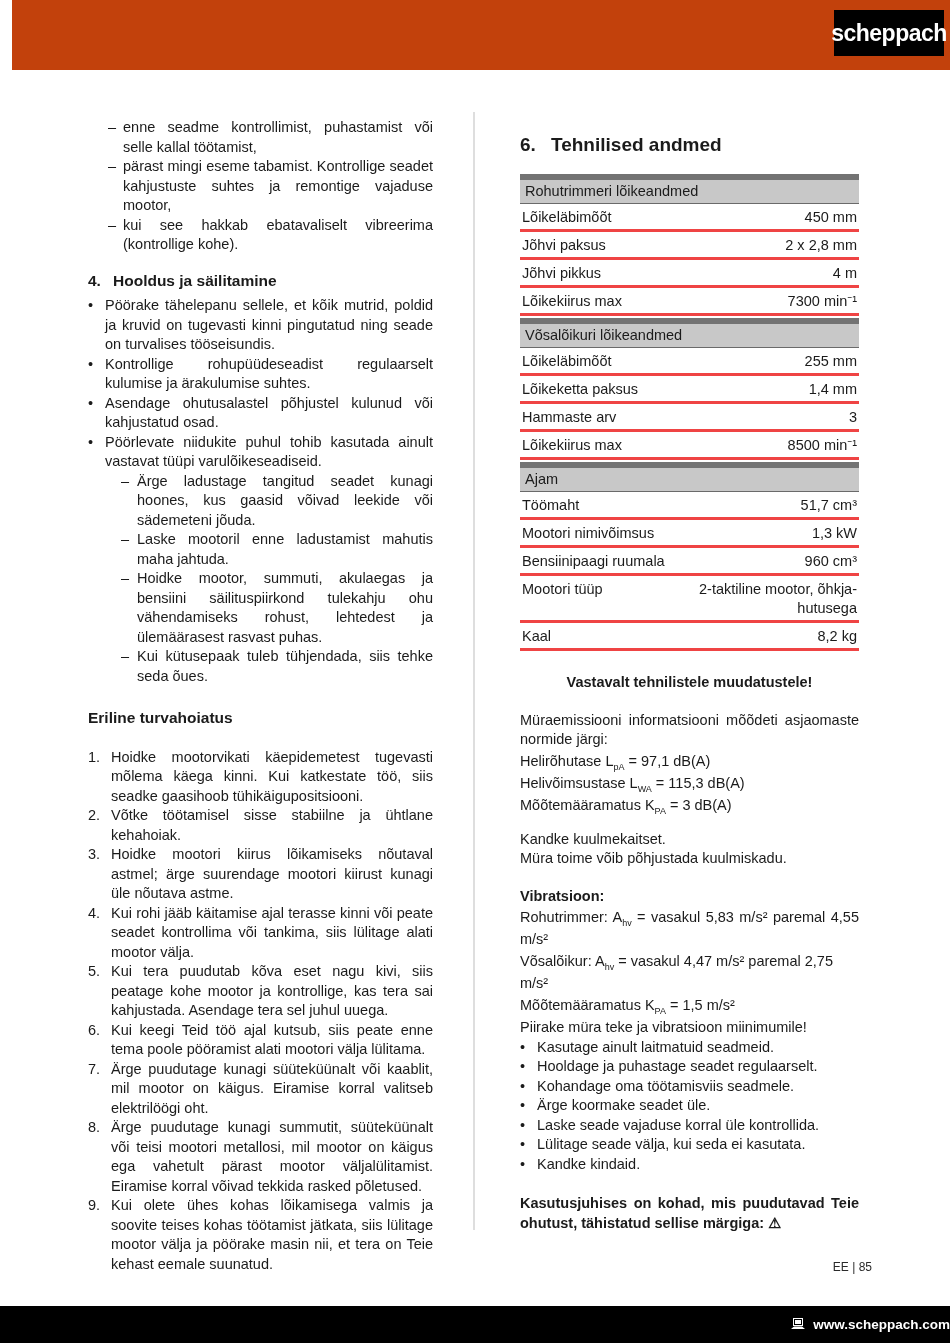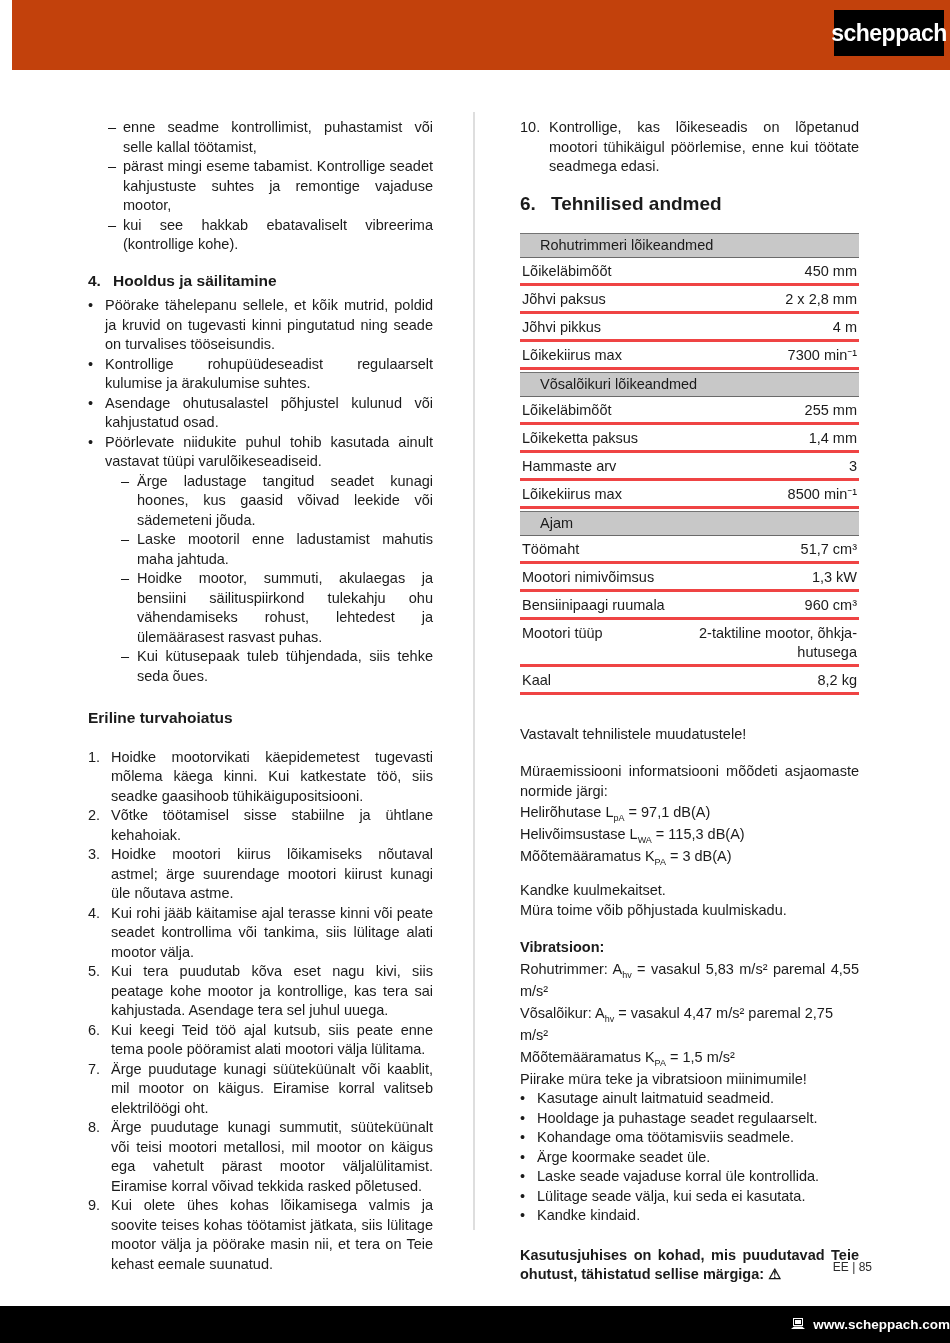--- a/index.html
+++ b/index.html
@@ -31,24 +31,24 @@
   .h4 .mk{flex:0 0 25px;}
   .h-special{font-weight:bold;font-size:15.5px;margin:22px 0 0;}
   .numbered{margin-top:20px;}
   .h6{display:flex;font-weight:bold;font-size:19px;line-height:26px;margin:14px 0 14px;}
   .h6 .mk{flex:0 0 31px;}
   
   .spec-table{width:100%;border-collapse:separate;border-spacing:0 2px;font-size:14.5px;line-height:19px;}
   .spec-table td{padding:2px 2px;border-bottom:3px solid #ef4444;vertical-align:top;}
   .spec-table td.lbl{width:47%;}
   .spec-table td.val{width:53%;text-align:right;white-space:pre-line;}
-  .spec-table tr.sec td{background:#c8c8c8;border-top:1px solid #737373;border-bottom:1px solid #6a6a6a;
-                        padding-left:20px;margin-top:24px;}
-  
-  .subject{margin-top:28px;font-weight:normal;}
+  .spec-table tr.sec td{background:#c8c8c8;border-top:6px solid #737373;border-bottom:1px solid #6a6a6a;
+                        padding-left:5px;margin-top:24px;}
+  
+  .subject{margin-top:20px;font-weight:bold;text-align:center;}
   .noise-intro{margin-top:18px;}
   .f-line{line-height:22px;}
   sub{font-size:9px;line-height:0;}
   .kandke{margin-top:14px;}
   .vib-block{margin-top:18px;}
   .vib-heading{font-weight:bold;}
   .limit-block{margin-top:2px;}
   .safety{margin-top:20px;font-weight:bold;}
   
   .page-number{position:absolute;top:1260px;right:78px;font-size:12px;color:#2a2a2a;}
@@ -165,24 +165,20 @@
       </div>
       <div class="li">
         <span class="mk">9.</span>
         <span class="tx jt">Kui olete ühes kohas lõikamisega valmis ja soovite teises kohas töötamist jätkata, siis lülitage mootor välja ja pöörake masin nii, et tera on Teie kehast eemale suunatud.</span>
       </div>
     </div>
   </div>
 
   <div class="col col-right">
 
-    <div class="li num-list-r">
-      <span class="mk">10.</span>
-      <span class="tx jt">Kontrollige, kas lõikeseadis on lõpetanud mootori tühikäigul pöörlemise, enne kui töötate seadmega edasi.</span>
-    </div>
 
     <div class="h6">
       <span class="mk">6.</span>
       <span>Tehnilised andmed</span>
     </div>
 
     <table class="spec-table">
       <tbody>
         <tr class="sec">
           <td colspan="2">Rohutrimmeri lõikeandmed</td>

